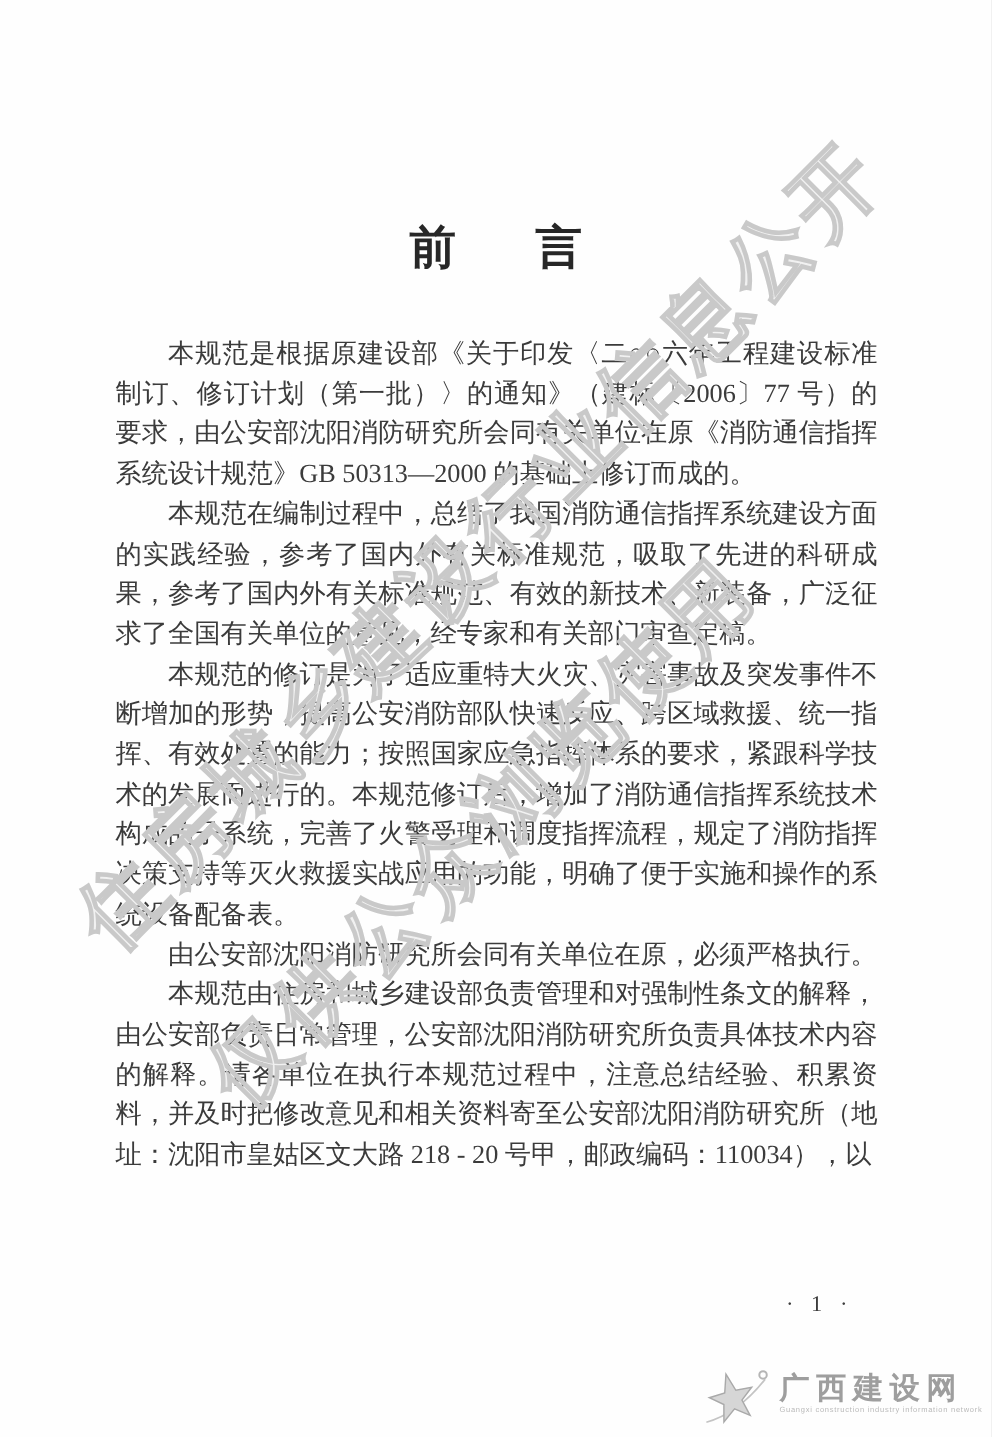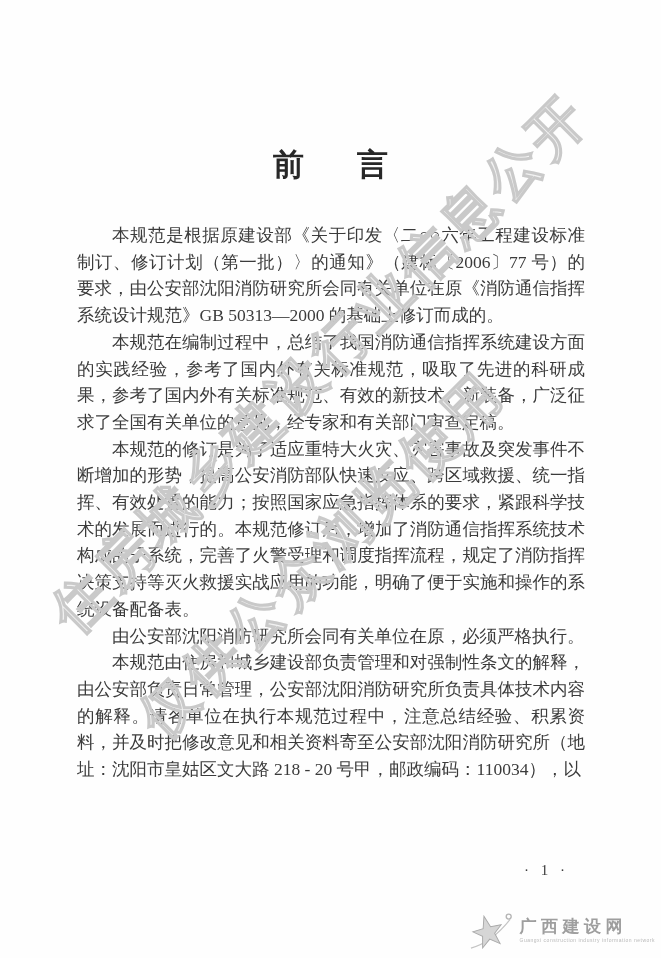--- a/index.html
+++ b/index.html
@@ -32,21 +32,21 @@
   .page-num{
     position:absolute;left:77px;top:862px;width:492px;text-align:right;
     font-size:15px;letter-spacing:4px;color:#3d3d3d;z-index:1;
   }
   .logo{
     position:absolute;right:6px;bottom:6px;display:flex;align-items:center;
     gap:5px;z-index:2;
   }
   .logo-text-block{display:flex;flex-direction:column;align-items:flex-start;}
   .logo-name{
-    font-size:17px;color:#9e9e9e;letter-spacing:4.5px;font-weight:600;
+    font-size:20px;color:#9e9e9e;letter-spacing:4.5px;font-weight:600;
     font-family:"Liberation Serif","DejaVu Serif",serif;line-height:21px;
   }
   .logo-tagline{
     font-size:5px;color:#b9b9b9;letter-spacing:0.5px;line-height:7px;
     font-family:"Liberation Sans","DejaVu Sans",sans-serif;
   }
   .star-svg{display:block;}
 </style>
 </head>
 <body>

